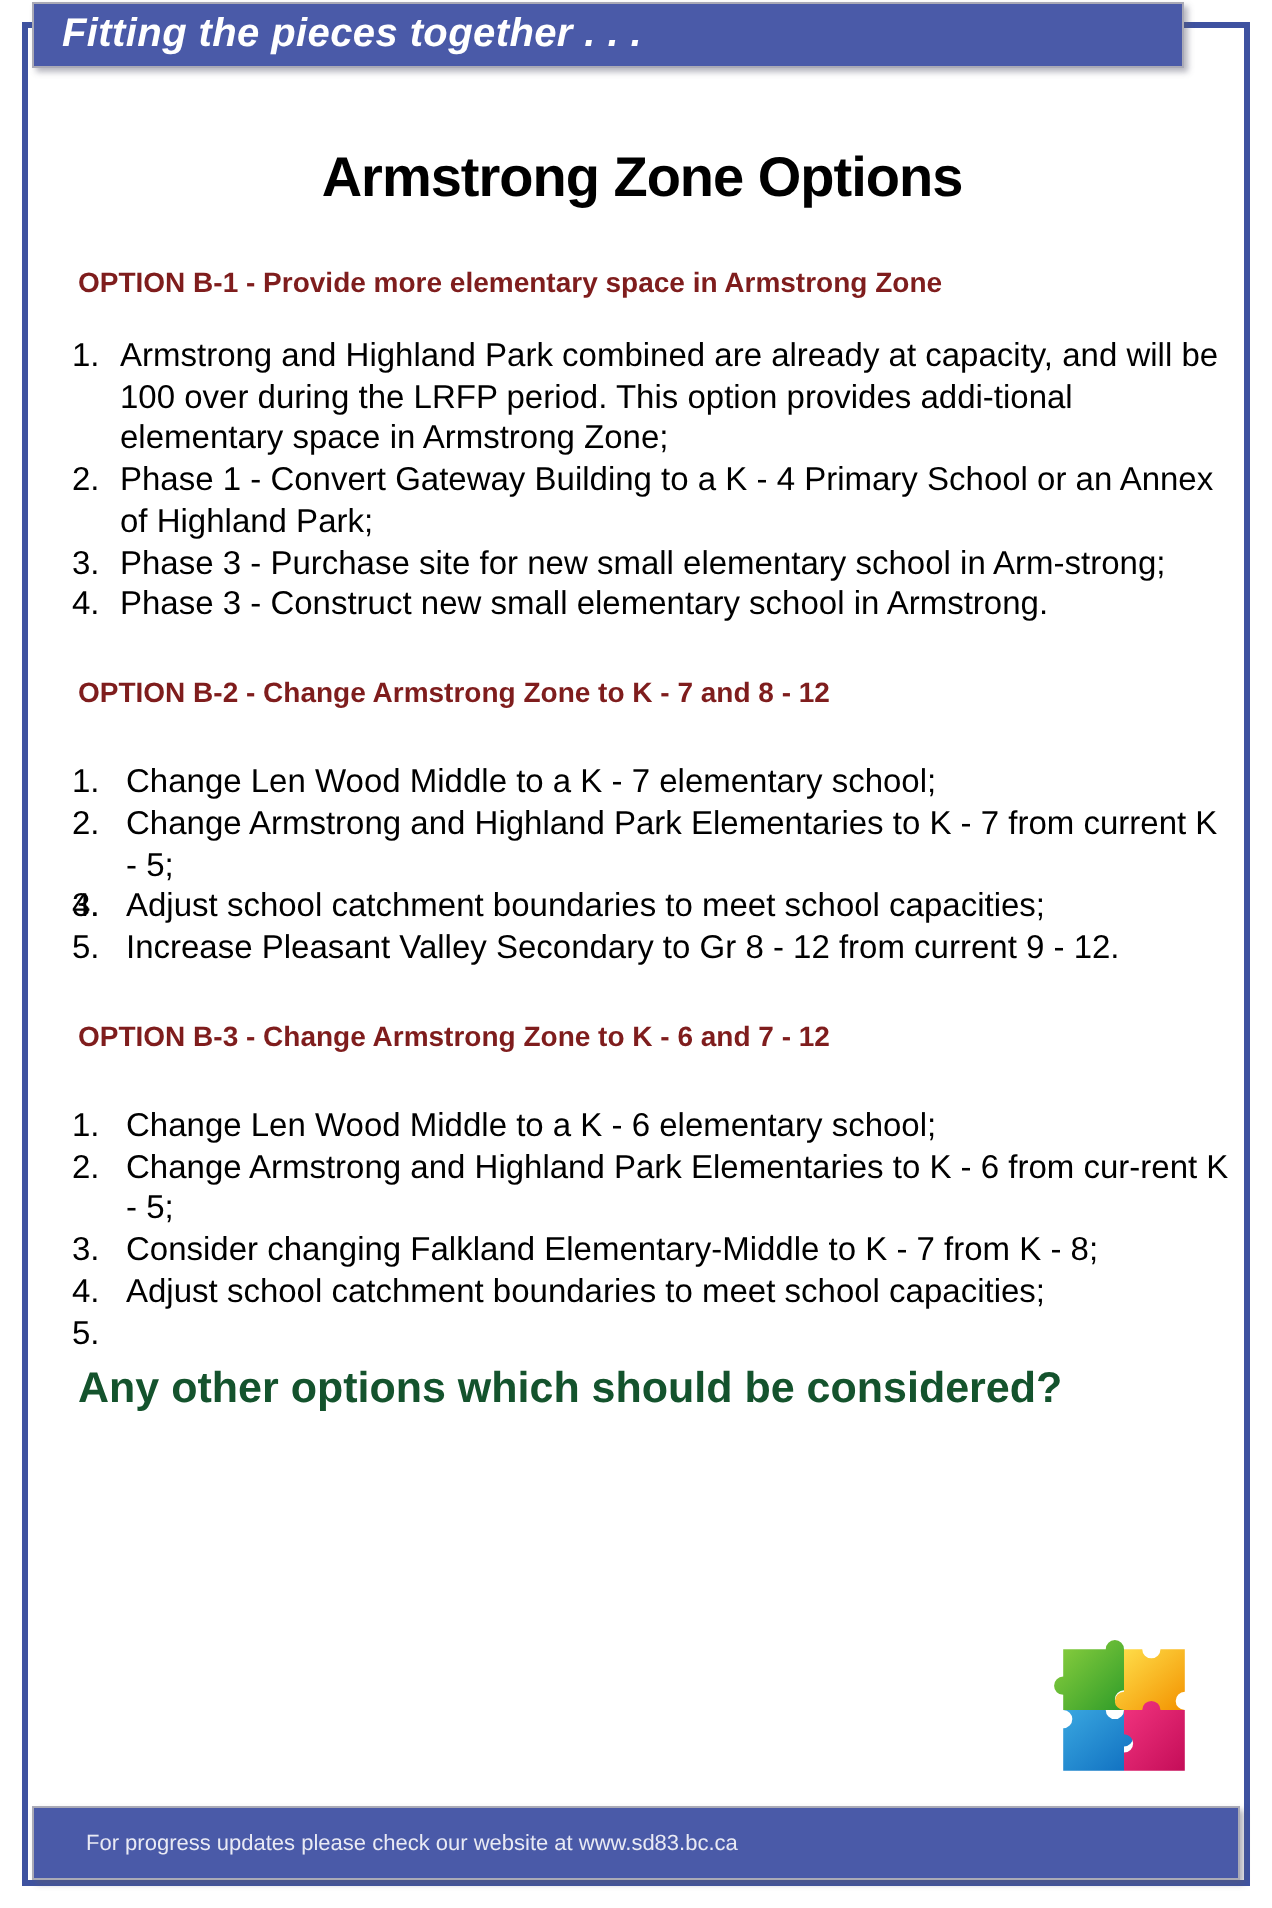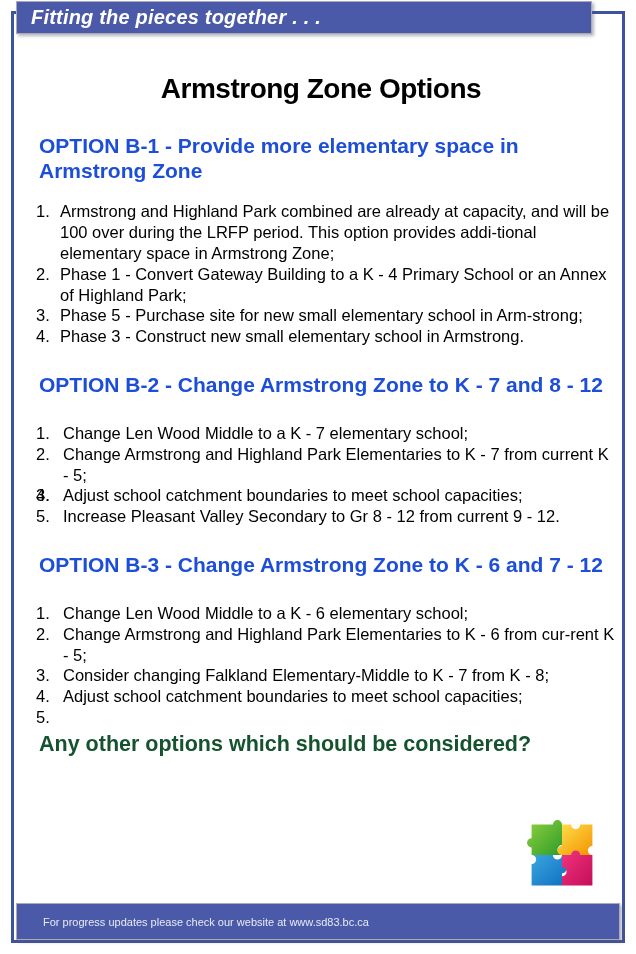--- a/index.html
+++ b/index.html
@@ -74,23 +74,23 @@
 
   
   .content {
     position: absolute;
     left: 14px;
     top: 119px;
     width: 588px;
   }
 
   .opt-head {
-    font-size: 21px;
-    font-weight: bold;
-    color: #1d4ed8;
+    font-size: 14px;
+    font-weight: bold;
+    color: #7f1d1d;
     margin: 0 0 6px 11px;
     line-height: 1.2;
   }
 
   ol.opt-list {
     list-style: none;
     margin: 0;
     padding: 0;
   }
   ol.opt-list > li {
@@ -163,21 +163,21 @@
     <div class="title">Armstrong Zone Options</div>
 
     <div class="content">
 
       <div>
         <div class="opt-head">OPTION B-1 - Provide more elementary space in Armstrong Zone</div>
         <div class="spacer-sm"></div>
         <ol class="opt-list">
           <li><span class="num">1.</span><span>Armstrong and Highland Park combined are already at capacity, and will be 100 over during the LRFP period. This option provides addi-tional elementary space in Armstrong Zone;</span></li>
           <li><span class="num">2.</span><span>Phase 1 - Convert Gateway Building to a K - 4 Primary School or an Annex of Highland Park;</span></li>
-          <li><span class="num">3.</span><span>Phase 5 - Purchase site for new small elementary school in Arm-strong;</span></li>
+          <li><span class="num">3.</span><span>Phase 3 - Purchase site for new small elementary school in Arm-strong;</span></li>
           <li><span class="num">4.</span><span>Phase 3 - Construct new small elementary school in Armstrong.</span></li>
         </ol>
       </div>
 
       <div class="spacer-lg"></div>
 
       <div>
         <div class="opt-head">OPTION B-2 - Change Armstrong Zone to K - 7 and 8 - 12</div>
         <div class="spacer-md"></div>
         <ol class="opt-list wide">

